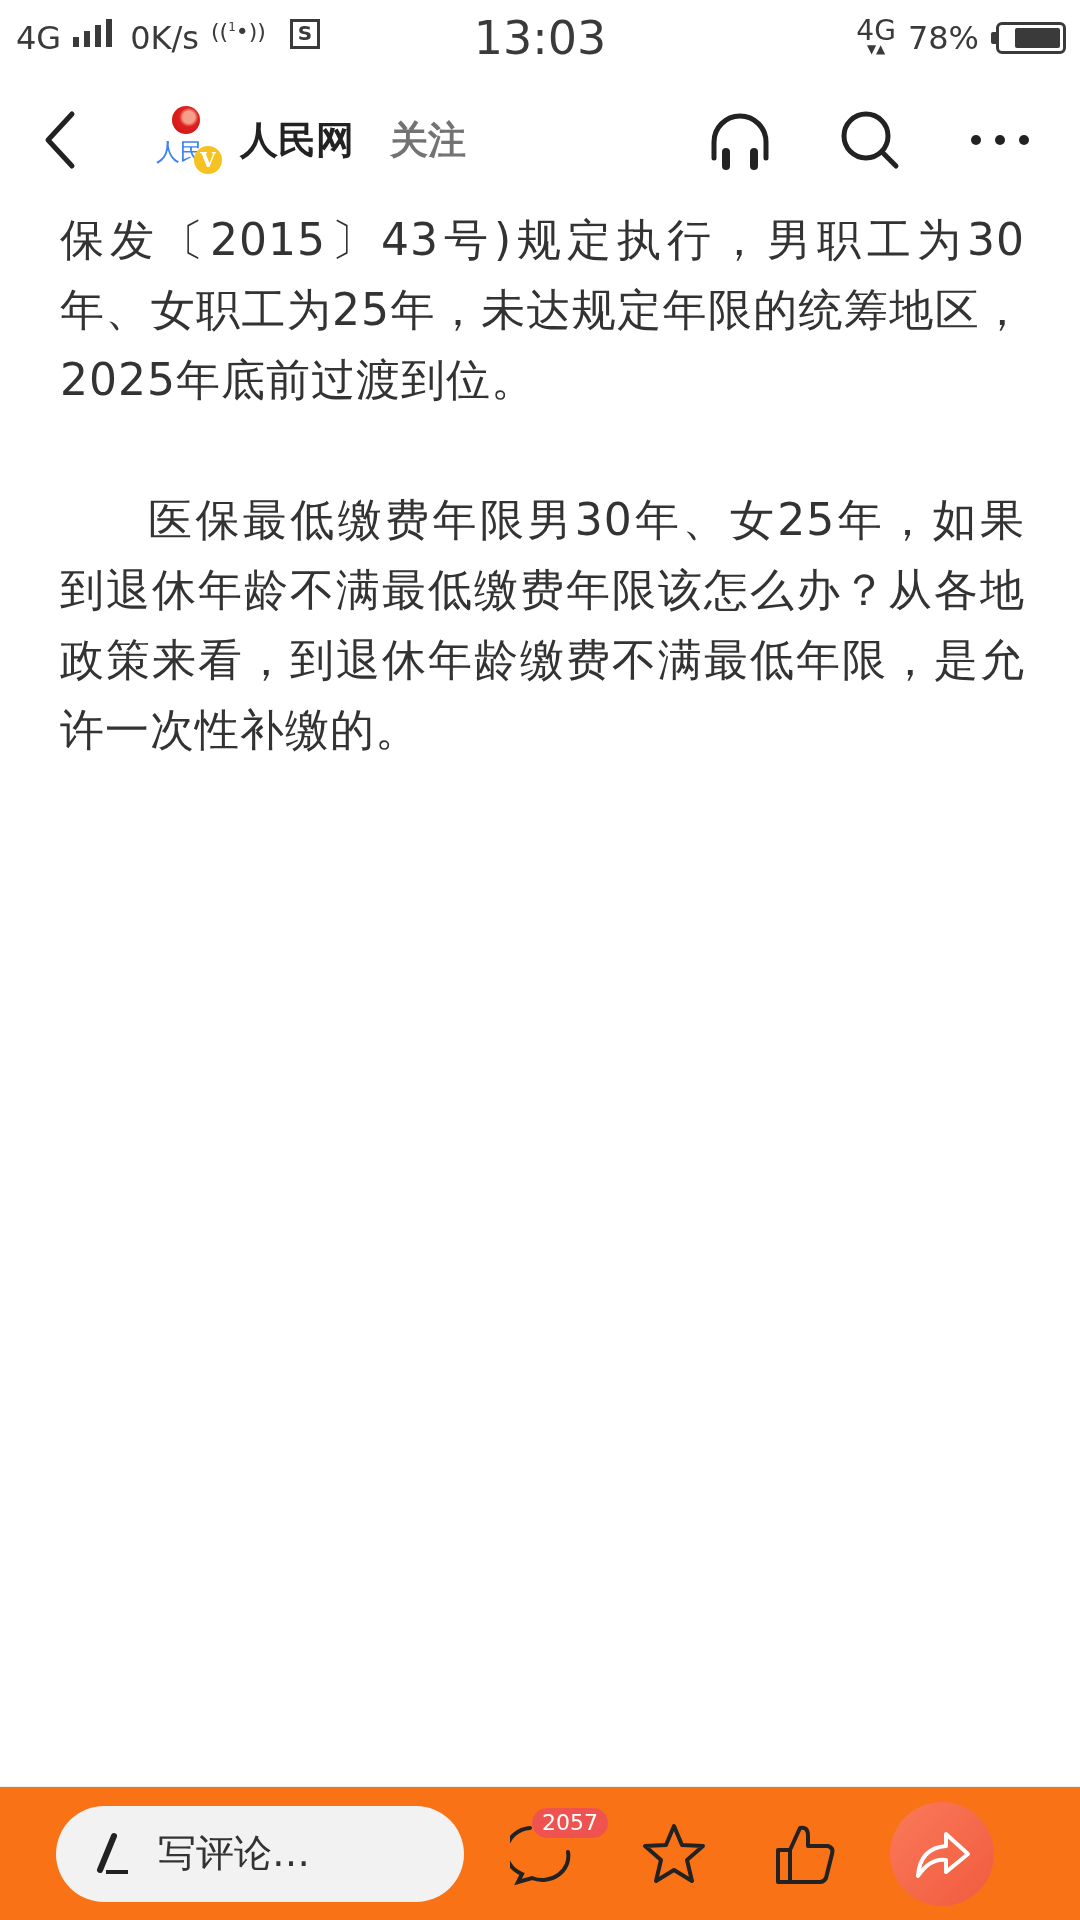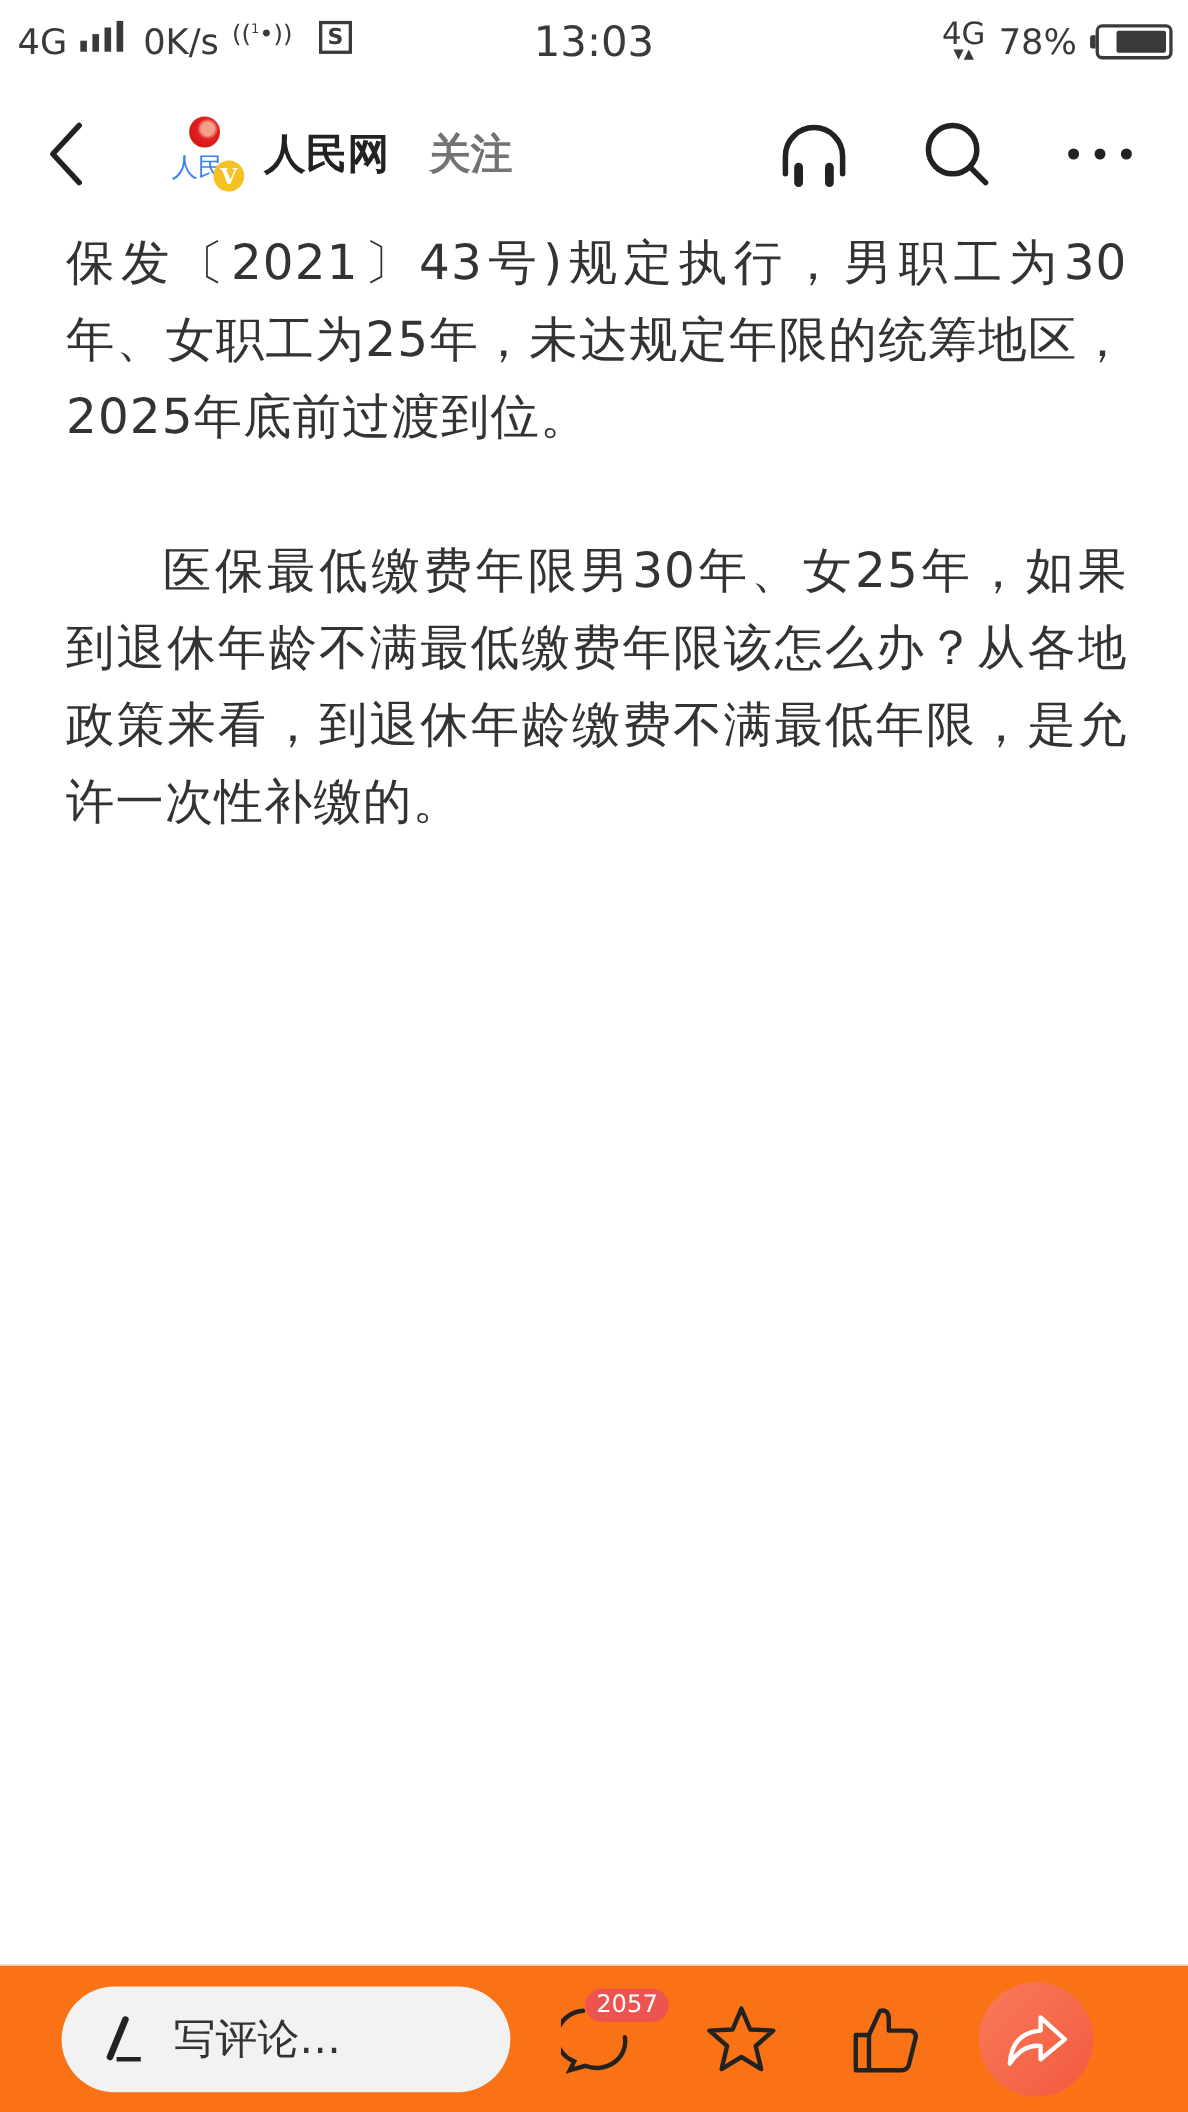--- a/index.html
+++ b/index.html
@@ -8,21 +8,21 @@
       background: #ffffff;
       font-family: "DejaVu Sans", "Liberation Sans", sans-serif;
       color: #333333;
     }
     .status-bar {
       position: absolute; top: 0; left: 0; width: 1080px; height: 75px;
       display: flex; align-items: center; justify-content: space-between;
       padding: 0 14px 0 16px; font-size: 32px; color: #3a3a3a;
     }
     .sb-left, .sb-right { display: flex; gap: 12px; }
-    .sb-center { position: absolute; left: 0; right: 0; text-align: center; font-size: 38px; pointer-events: none; }
+    .sb-center { position: absolute; left: 0; right: 0; text-align: center; font-size: 46px; pointer-events: none; }
     .sig-bars { display: flex; align-items: flex-end; gap: 5px; height: 28px; }
     .sig-bars span { width: 6px; background: #3a3a3a; display: block; }
     .sim-icon { width: 30px; height: 30px; border: 3px solid #3a3a3a; font-size: 20px; line-height: 22px; text-align: center; font-weight: bold; }
     .net4g { position: relative; font-size: 28px; line-height: 24px; }
     .net4g .arrows { font-size: 12px; display: block; text-align: center; line-height: 12px; }
     .battery { display: flex; align-items: center; }
     .battery .nub { width: 5px; height: 12px; background: #3a3a3a; border-radius: 2px 0 0 2px; }
     .battery .body { width: 70px; height: 32px; border: 3px solid #3a3a3a; border-radius: 6px; padding: 3px; display: flex; justify-content: flex-end; }
     .battery .fill { height: 100%; background: #3a3a3a; border-radius: 2px; }
 
@@ -134,21 +134,21 @@
       <svg width="64" height="20" viewBox="0 0 64 20">
         <circle cx="8" cy="10" r="5" fill="#222"></circle>
           <circle cx="32" cy="10" r="5" fill="#222"></circle>
           <circle cx="56" cy="10" r="5" fill="#222"></circle>
       </svg>
     </div>
   </div>
 </div>
 
 <div class="article">
-  <p class="first">保发〔2021〕43号)规定执行，男职工为30年、女职工为25年，未达规定年限的统筹地区，2025年底前过渡到位。</p>
+  <p class="first">保发〔2015〕43号)规定执行，男职工为30年、女职工为25年，未达规定年限的统筹地区，2025年底前过渡到位。</p>
   <p class="indent">医保最低缴费年限男30年、女25年，如果到退休年龄不满最低缴费年限该怎么办？从各地政策来看，到退休年龄缴费不满最低年限，是允许一次性补缴的。</p>
 </div>
 
 <div class="bottom-bar">
   <div class="comment-input">
     <svg width="40" height="44" viewBox="0 0 40 44">
       <line x1="20" y1="4" x2="6" y2="38" stroke="#222" stroke-width="6" stroke-linecap="round"></line>
       <line x1="12" y1="40" x2="34" y2="40" stroke="#222" stroke-width="4"></line>
     </svg>
     <span class="placeholder">写评论…</span>

